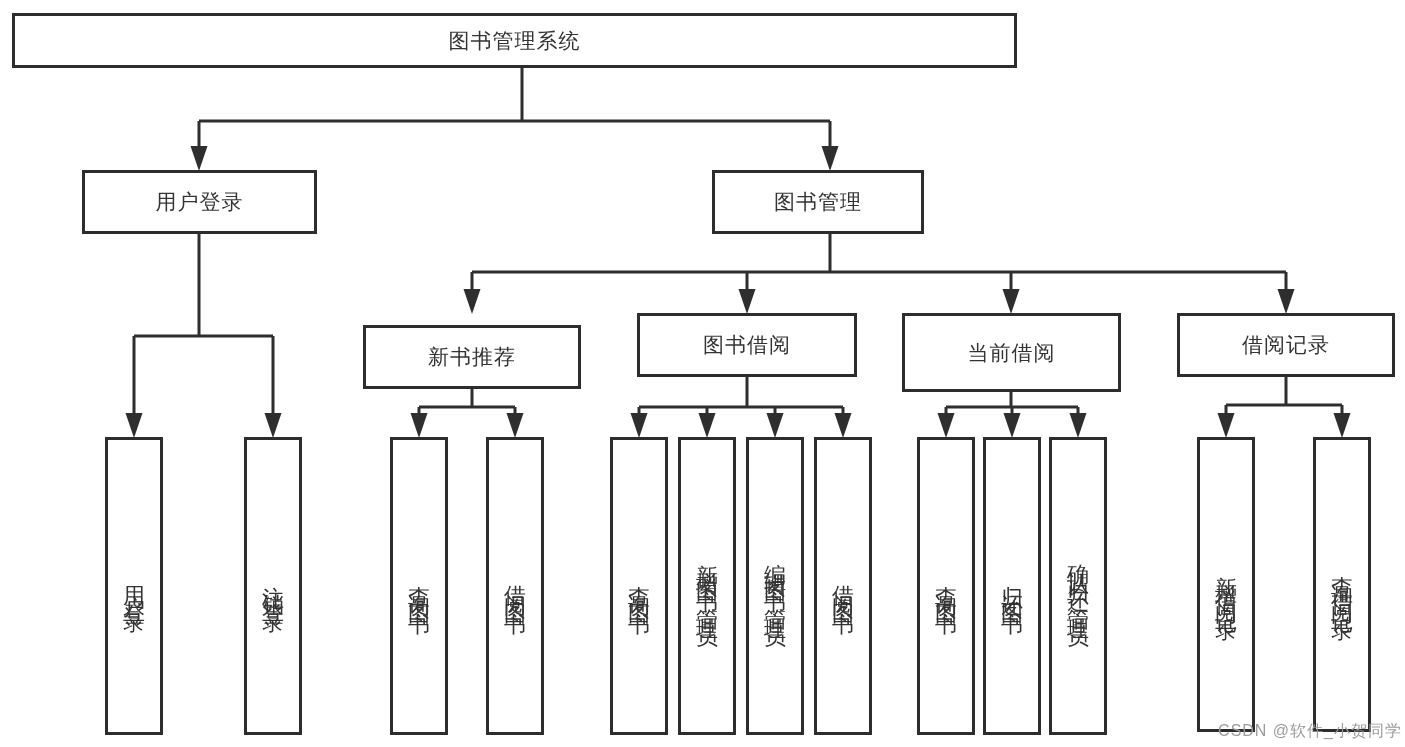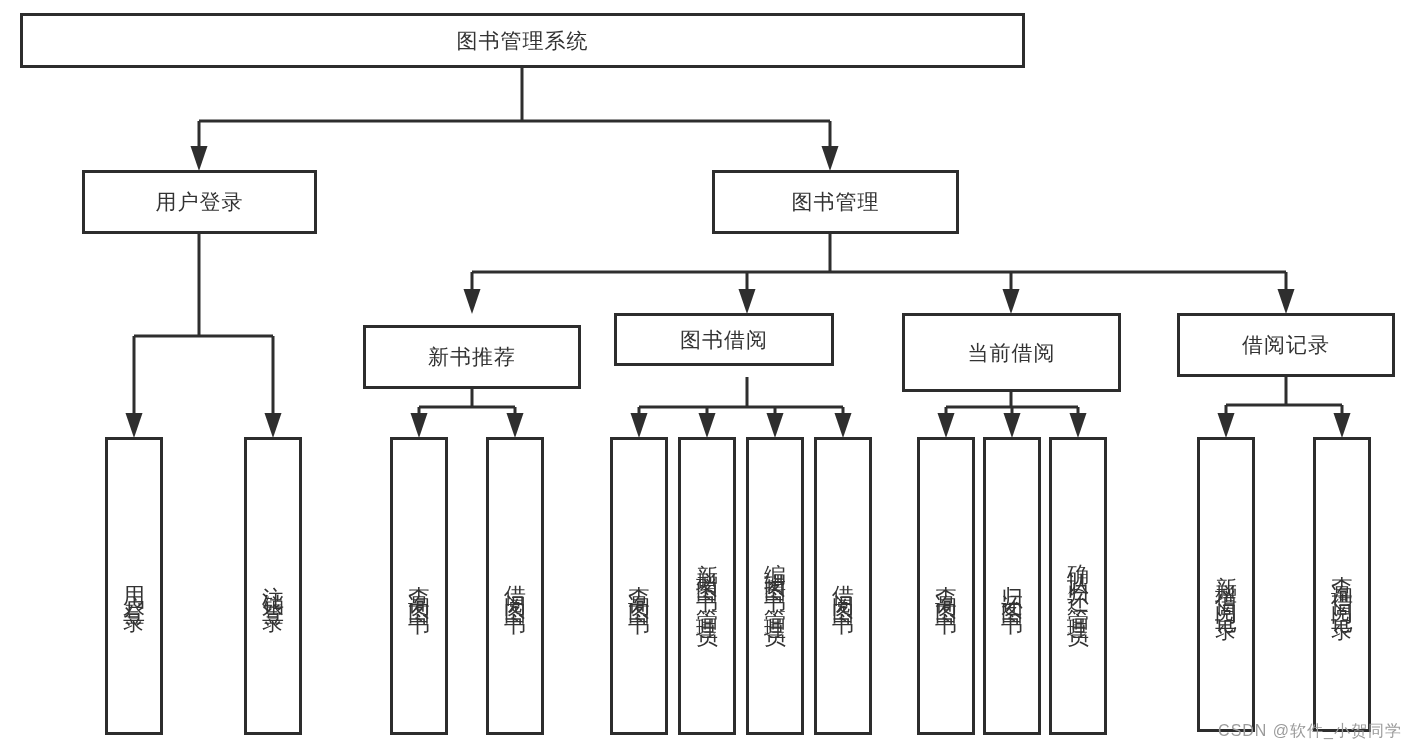--- a/index.html
+++ b/index.html
@@ -73,27 +73,27 @@
       <polygon points="766.5,413 783.5,413 775,438"></polygon>
       <polygon points="834.5,413 851.5,413 843,438"></polygon>
       <polygon points="937.5,413 954.5,413 946,438"></polygon>
       <polygon points="1003.5,413 1020.5,413 1012,438"></polygon>
       <polygon points="1069.5,413 1086.5,413 1078,438"></polygon>
       <polygon points="1217.5,413 1234.5,413 1226,438"></polygon>
       <polygon points="1333.5,413 1350.5,413 1342,438"></polygon>
     </g>
   </svg>
 
-  <div class="hbox" style="left:20px;top:13px;width:1005px;height:55px;">图书管理系统</div>
+  <div class="hbox" style="left:12px;top:13px;width:1005px;height:55px;">图书管理系统</div>
 
   <div class="hbox" style="left:82px;top:170px;width:235px;height:64px;">用户登录</div>
-  <div class="hbox" style="left:712px;top:170px;width:247px;height:64px;font-family:Liberation Mono, monospace;">图书管理</div>
+  <div class="hbox" style="left:712px;top:170px;width:212px;height:64px;font-family:Liberation Mono, monospace;">图书管理</div>
 
   <div class="hbox" style="left:363px;top:313px;width:218px;height:64px;margin-top:12px;">新书推荐</div>
-  <div class="hbox" style="left:614px;top:313px;width:220px;height:53px;">图书借阅</div>
+  <div class="hbox" style="left:637px;top:313px;width:220px;height:64px;">图书借阅</div>
   <div class="hbox" style="left:902px;top:313px;width:219px;height:79px;">当前借阅</div>
   <div class="hbox" style="left:1177px;top:313px;width:218px;height:64px;">借阅记录</div>
 
   <div class="vbox" style="left:105px;top:437px;width:58px;height:298px;">
     <span>用户登录</span>
   </div>
   <div class="vbox" style="left:244px;top:437px;width:58px;height:298px;">
     <span>注销登录</span>
   </div>
 

